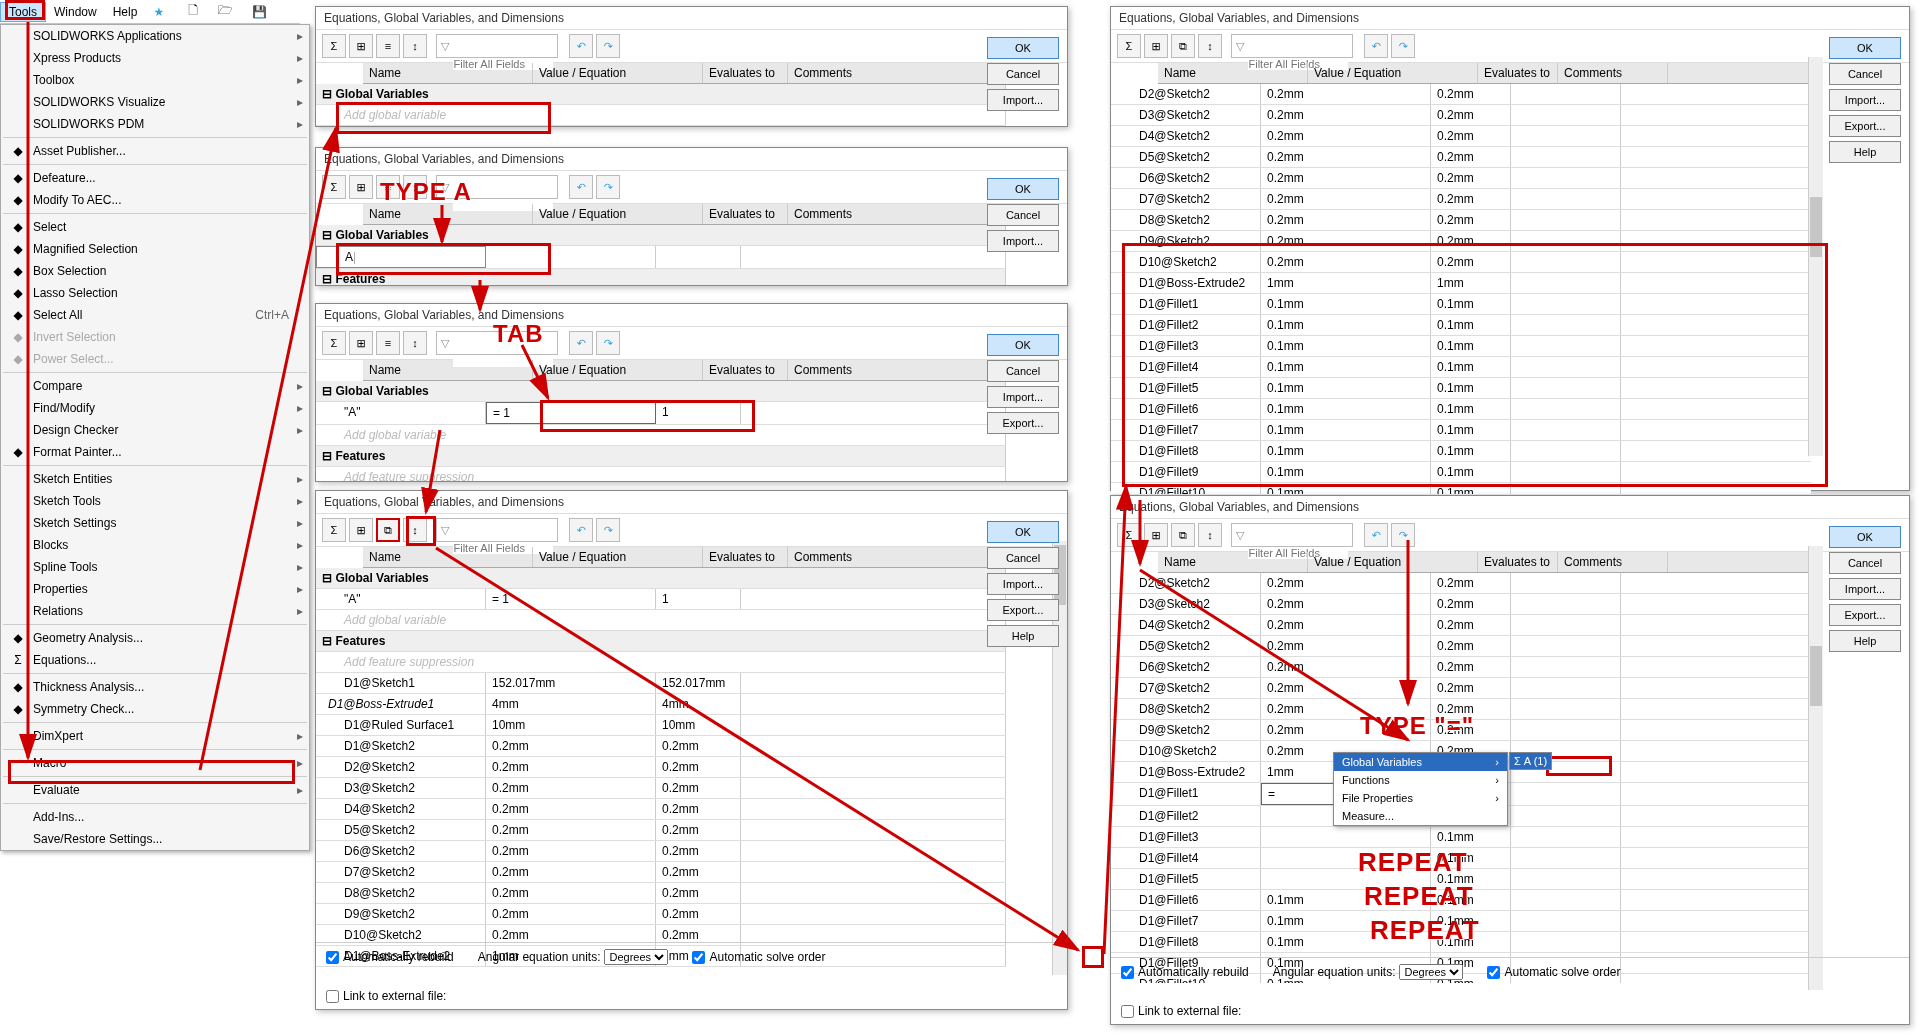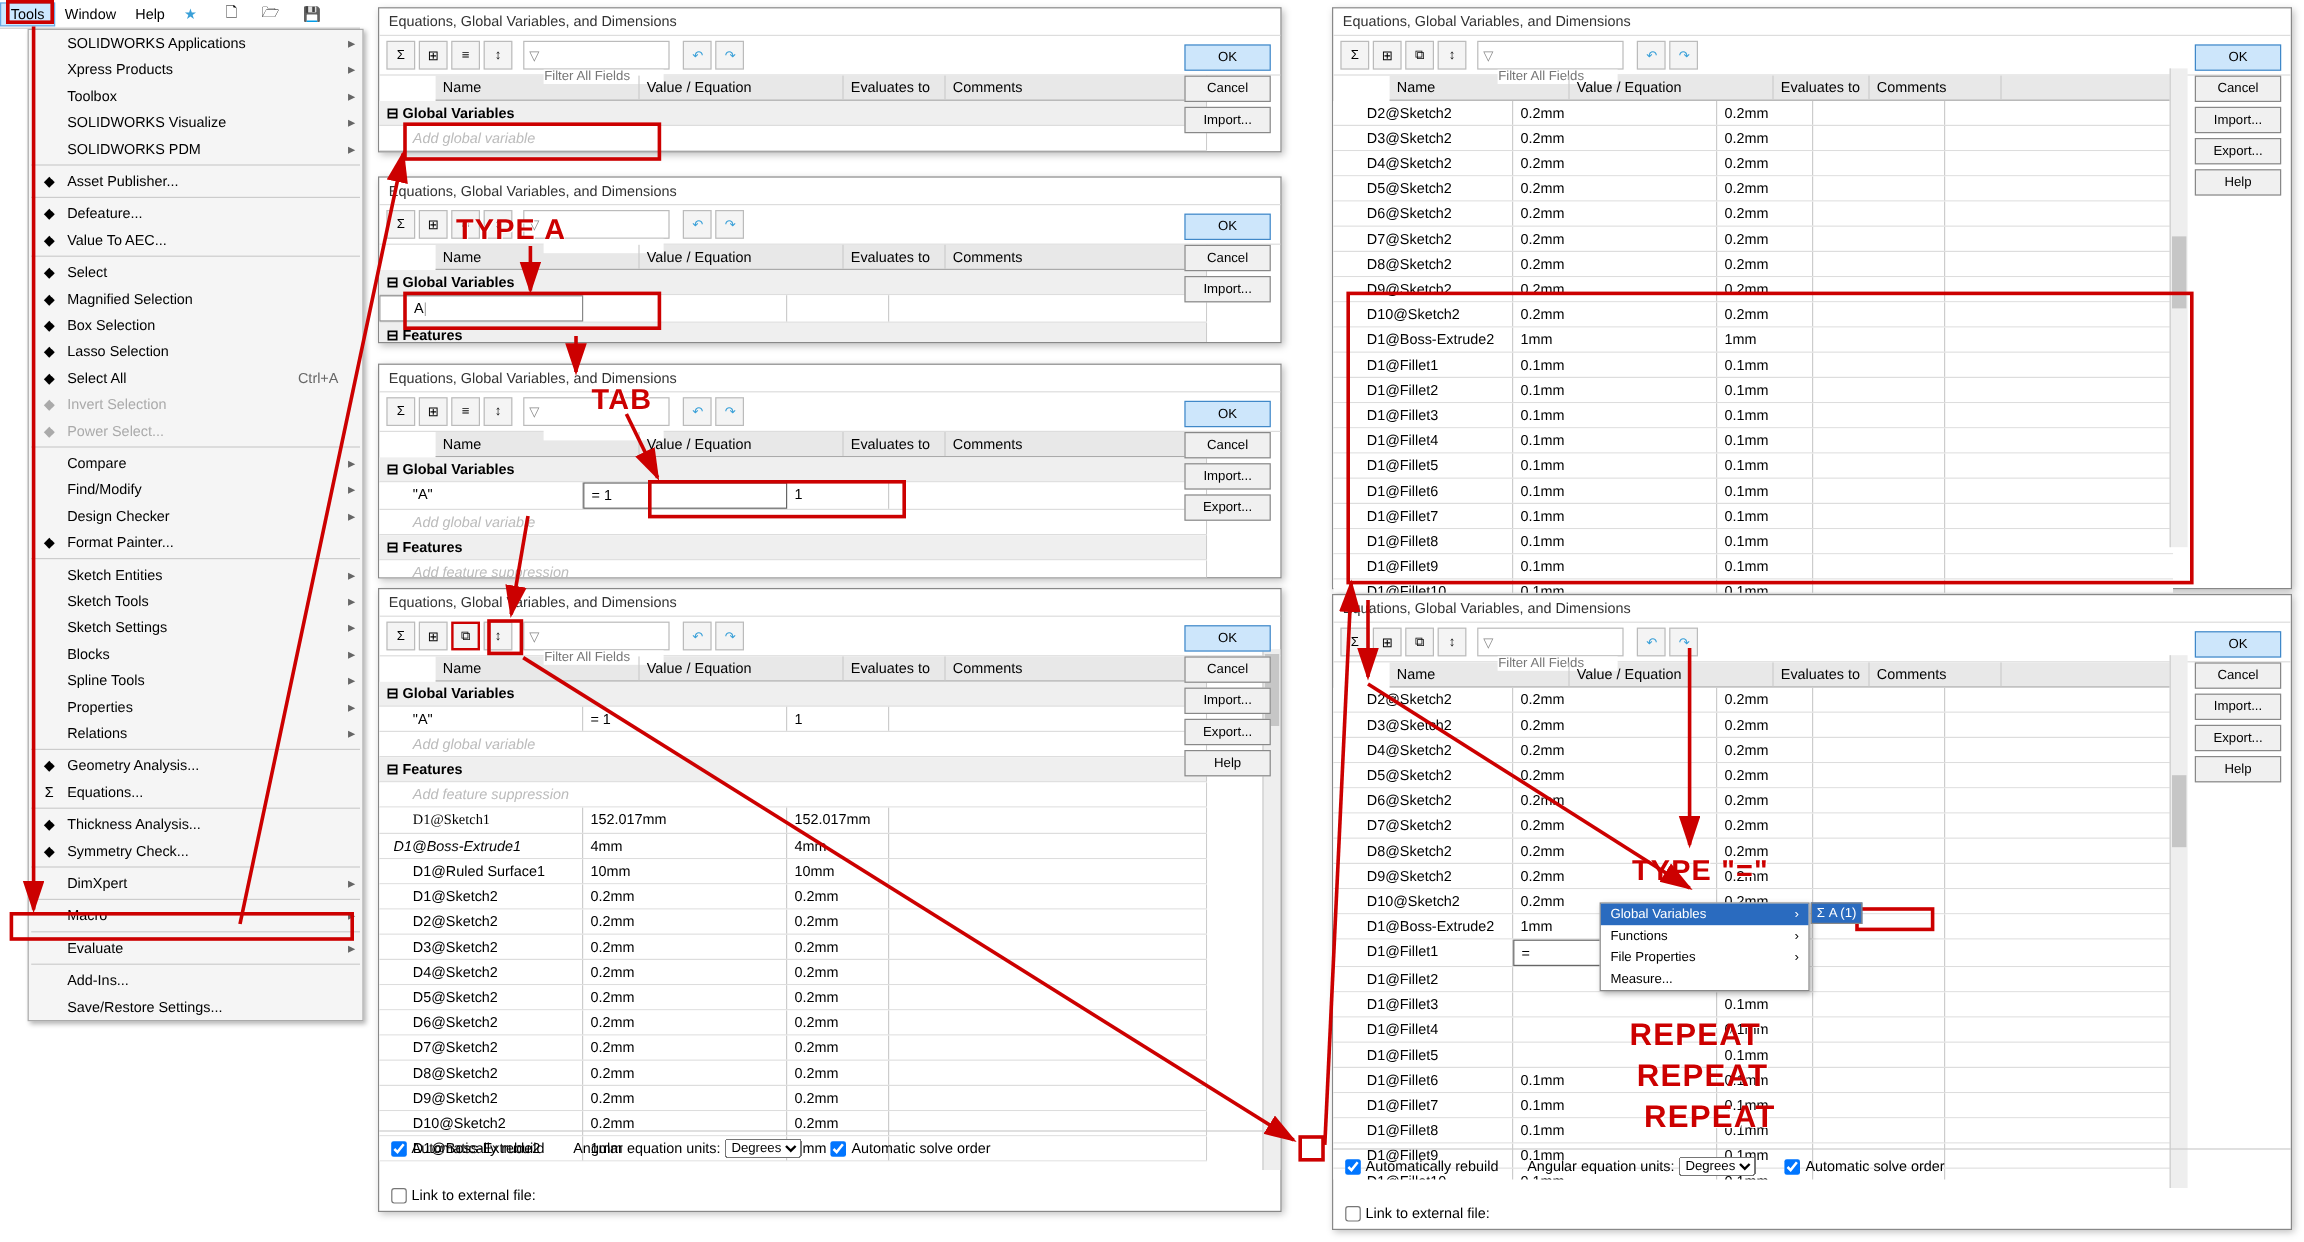--- a/index.html
+++ b/index.html
@@ -3,21 +3,21 @@
 <meta charset="utf-8">
 <style>
 * { box-sizing: border-box; margin: 0; padding: 0; font-family: "Segoe UI", Arial, sans-serif; }
 body { background: #fff; width: 1920px; height: 1035px; position: relative; overflow: hidden; font-size: 12px; }
 
 
 .menubar { position:absolute; top:0; left:0; height:24px; display:flex; align-items:center; border-bottom:1px solid #ccc; width:300px;}
 .menubar span { padding:2px 8px; }
 .menubar .selected { background:#cce8ff; border:1px solid #6aa8e2;}
 .menu-icons { display:flex; gap:4px; align-items:center; padding-left:8px;}
-.menu-dropdown { position:absolute; top:24px; left:0; width:280px; background:#f5f5f5; border:1px solid #aaa; box-shadow:2px 2px 4px rgba(0,0,0,0.3);margin-left:23px;}
+.menu-dropdown { position:absolute; top:24px; left:0; width:310px; background:#f5f5f5; border:1px solid #aaa; box-shadow:2px 2px 4px rgba(0,0,0,0.3);}
 .menu-dropdown .item { display:flex; align-items:center; padding:2px 6px; min-height:22px; position:relative;}
 .menu-dropdown .item .icon-slot { width:22px; display:inline-flex; justify-content:center;}
 .menu-dropdown .item .label { flex:1; padding-left:4px;}
 .menu-dropdown .item .shortcut { color:#666; padding-right:14px;}
 .menu-dropdown .item .arrow { color:#666; position:absolute; right:6px;}
 .menu-dropdown .item.disabled { color:#aaa;}
 .menu-dropdown .sep { height:1px; background:#ccc; margin:2px 2px;}
 
 
 .dlg { position:absolute; border:1px solid #888; background:#fff; box-shadow:2px 2px 6px rgba(0,0,0,0.25);}
@@ -113,21 +113,21 @@
       <span class="icon-slot">◆</span>
       <span class="label">Asset Publisher...</span>
     </div>
     <div class="sep"></div>
     <div class="item">
       <span class="icon-slot">◆</span>
       <span class="label">Defeature...</span>
     </div>
     <div class="item">
       <span class="icon-slot">◆</span>
-      <span class="label">Value To AEC...</span>
+      <span class="label">Modify To AEC...</span>
     </div>
     <div class="sep"></div>
     <div class="item">
       <span class="icon-slot">◆</span>
       <span class="label">Select</span>
     </div>
     <div class="item">
       <span class="icon-slot">◆</span>
       <span class="label">Magnified Selection</span>
     </div>
@@ -427,21 +427,21 @@
         <div class="grid-row placeholder">
           <div style="flex:1;padding-left:28px">Add global variable</div>
         </div>
         <div class="grid-row group">
           <div style="flex:1">⊟ Features</div>
         </div>
         <div class="grid-row placeholder">
           <div style="flex:1;padding-left:28px">Add feature suppression</div>
         </div>
         <div class="grid-row">
-          <div class="c-name" style="padding-left: 28px; font-family: Liberation Serif, serif;">D1@Sketch1</div>
+          <div class="c-name" style="padding-left: 28px;">D1@Sketch1</div>
           <div class="c-val">152.017mm</div>
           <div class="c-eval">152.017mm</div>
           <div class="c-comm"></div>
         </div>
         <div class="grid-row">
           <div class="c-name" style="padding-left: 12px; font-style: italic;">D1@Boss-Extrude1</div>
           <div class="c-val">4mm</div>
           <div class="c-eval">4mm</div>
           <div class="c-comm"></div>
         </div>

